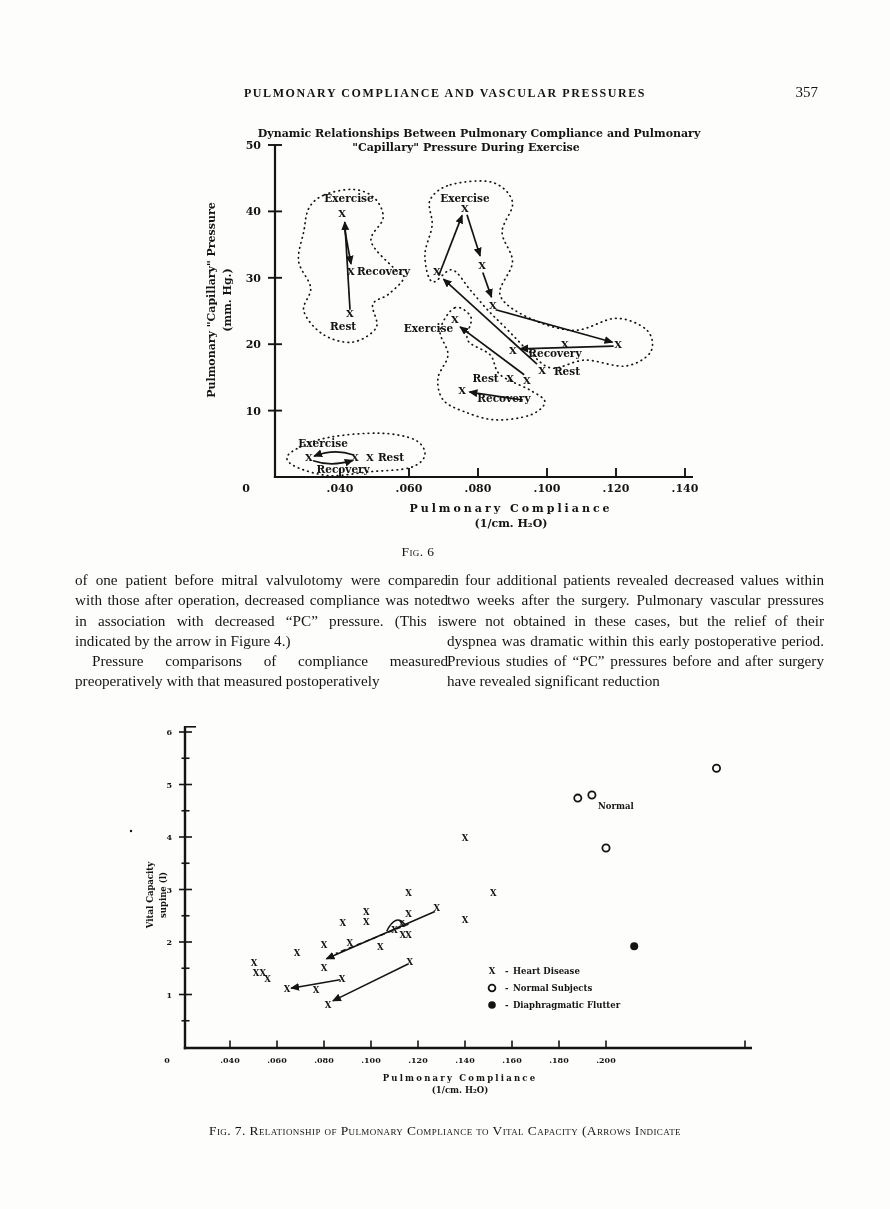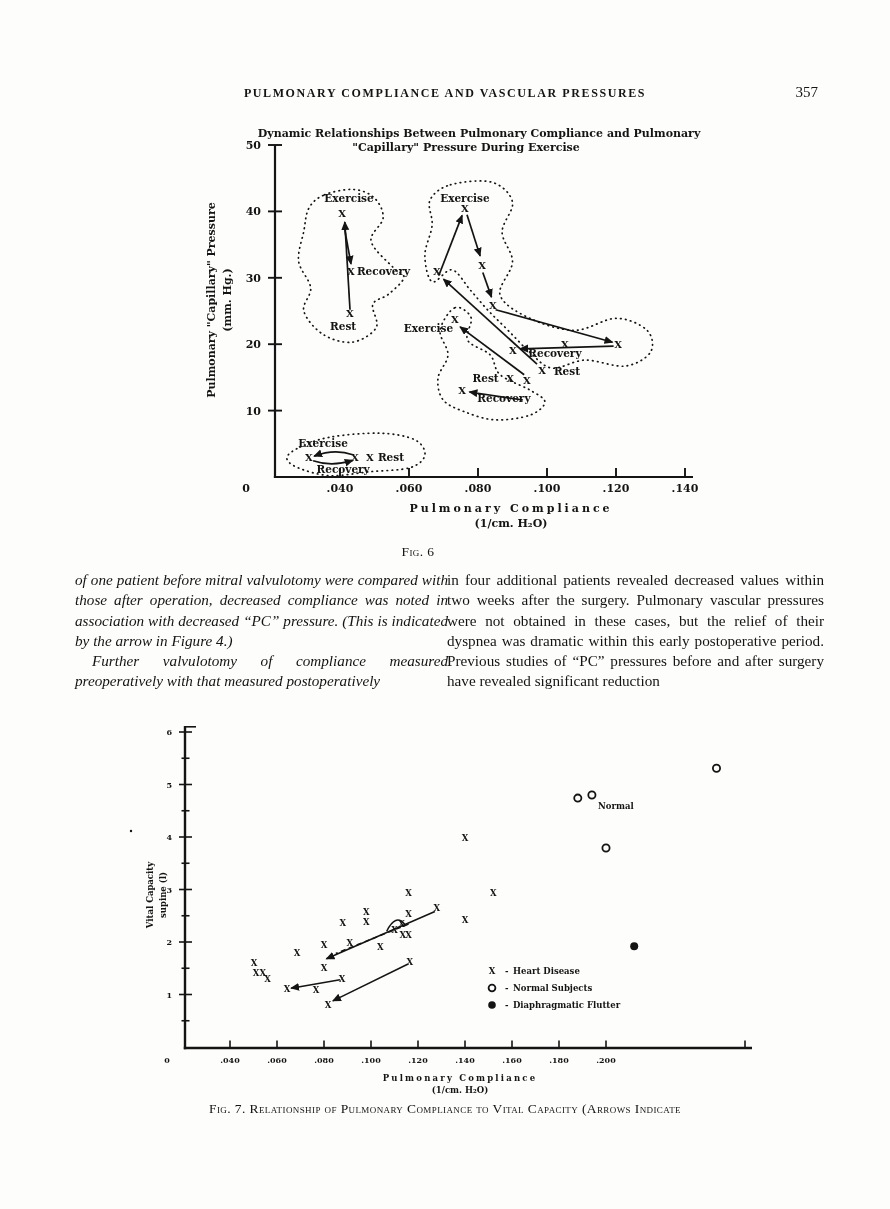--- a/index.html
+++ b/index.html
@@ -19,21 +19,21 @@
   .cap{font:13.5px "Liberation Serif",serif;font-variant:small-caps;letter-spacing:.4px;}
   .f7tick{font:bold 8px "DejaVu Serif",serif;}
   .f7ax{font:bold 8.5px "DejaVu Serif",serif;}
   .f7lsp{letter-spacing:2.2px;}
   .f7mark{font:bold 8.5px "DejaVu Serif",serif;}
   .f7ann{font:bold 8.5px "DejaVu Serif",serif;}
   .bodycol{position:absolute;top:570px;font-size:15.2px;line-height:20.3px;
            text-align:justify;}
   .bodycol p{margin:0;}
   .bodycol p.indent{text-indent:17px;}
-  .figcap{position:absolute;width:890px;text-align:center;}
+  .figcap{position:absolute;width:890px;text-align:center;margin-top:22px;}
   .blob{fill:none;stroke:#141414;stroke-width:1.7;stroke-dasharray:.6 4.4;stroke-linecap:round;}
   .arrow{fill:none;stroke:#141414;stroke-width:1.7;}
   .arrow7{fill:none;stroke:#141414;stroke-width:1.5;}
   .axline{stroke:#141414;stroke-width:2.2;}
   .axline7{stroke:#141414;stroke-width:2.4;}
   .tick{stroke:#141414;stroke-width:1.9;}
   .tick7{stroke:#141414;stroke-width:1.6;}
 </style>
 </head>
 <body>
@@ -124,23 +124,23 @@
         <line x1="547" y1="468" x2="547" y2="476.5" class="tick"></line>
         <text x="547" y="492" class="f6tick" text-anchor="middle">.100</text>
         <line x1="616" y1="468" x2="616" y2="476.5" class="tick"></line>
         <text x="616" y="492" class="f6tick" text-anchor="middle">.120</text>
         <line x1="685" y1="468" x2="685" y2="476.5" class="tick"></line>
         <text x="685" y="492" class="f6tick" text-anchor="middle">.140</text>
         <text x="246" y="492" class="f6tick" text-anchor="middle">0</text>
       </g>
   </svg>
 
-  <div class="bodycol" style="left:75px;width:373px;font-style:italic;">
+  <div class="bodycol" style="left:75px;width:373px;">
     <p>of one patient before mitral valvulotomy were compared with those after operation, decreased compliance was noted in association with decreased “PC” pressure.  (This is indicated by the arrow in Figure 4.)</p>
-    <p class="indent">Further valvulotomy of compliance measured preoperatively with that measured postoperatively</p>
+    <p class="indent">Pressure comparisons of compliance measured preoperatively with that measured postoperatively</p>
   </div>
   <div class="bodycol" style="left:447px;width:377px;">
     <p>in four additional patients revealed decreased values within two weeks after the surgery.  Pulmonary vascular pressures were not obtained in these cases, but the relief of their dyspnea was dramatic within this early postoperative period. Previous studies of “PC” pressures before and after surgery have revealed significant reduction</p>
   </div>
 
   <svg class="figsvg" style="top:715px;" width="890" height="390" viewBox="0 715 890 390">
     <defs>
       <marker id="ah7" markerUnits="userSpaceOnUse" markerWidth="11" markerHeight="9" refX="8" refY="4" orient="auto">
         <path d="M0,0 L9,4 L0,8 Z" fill="#141414"></path>
       </marker>

